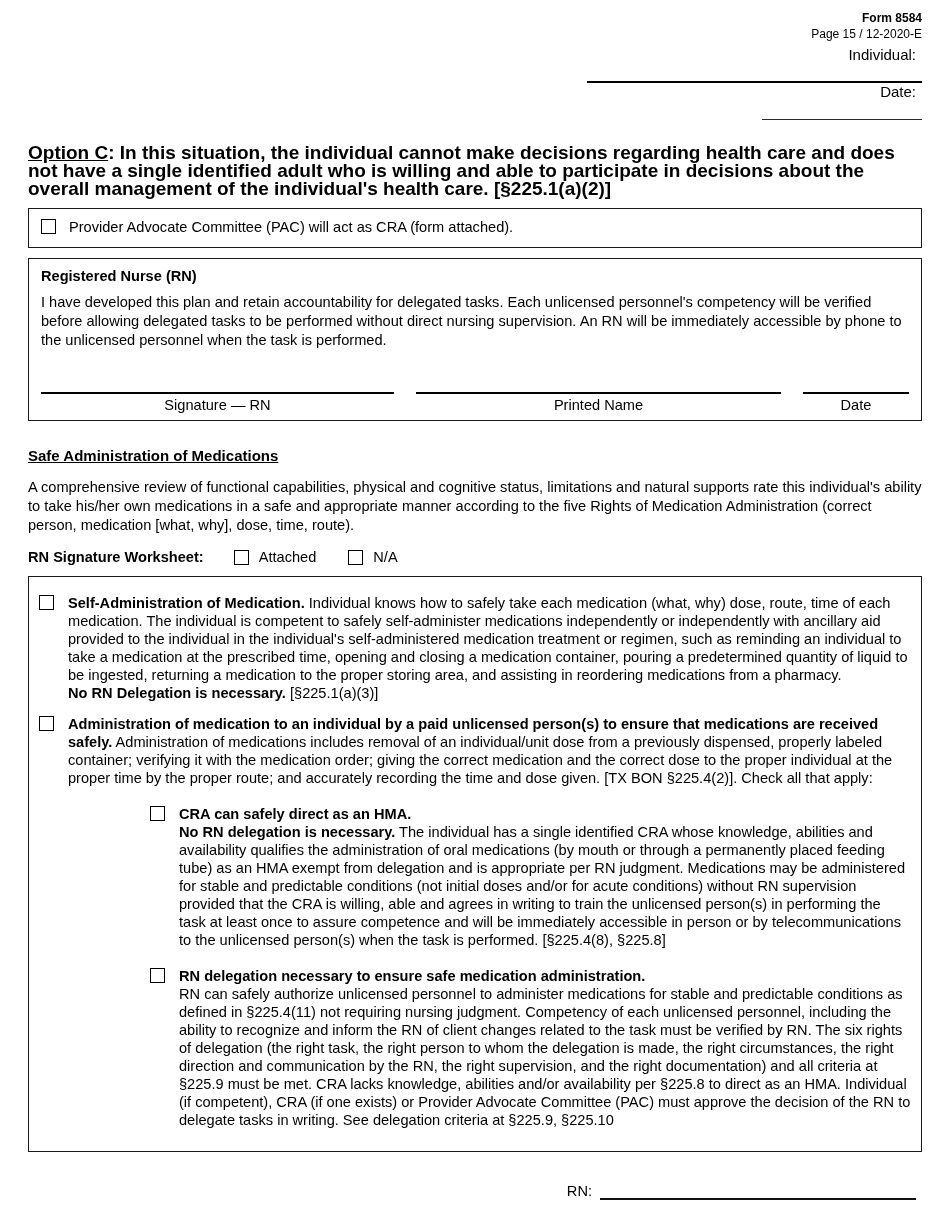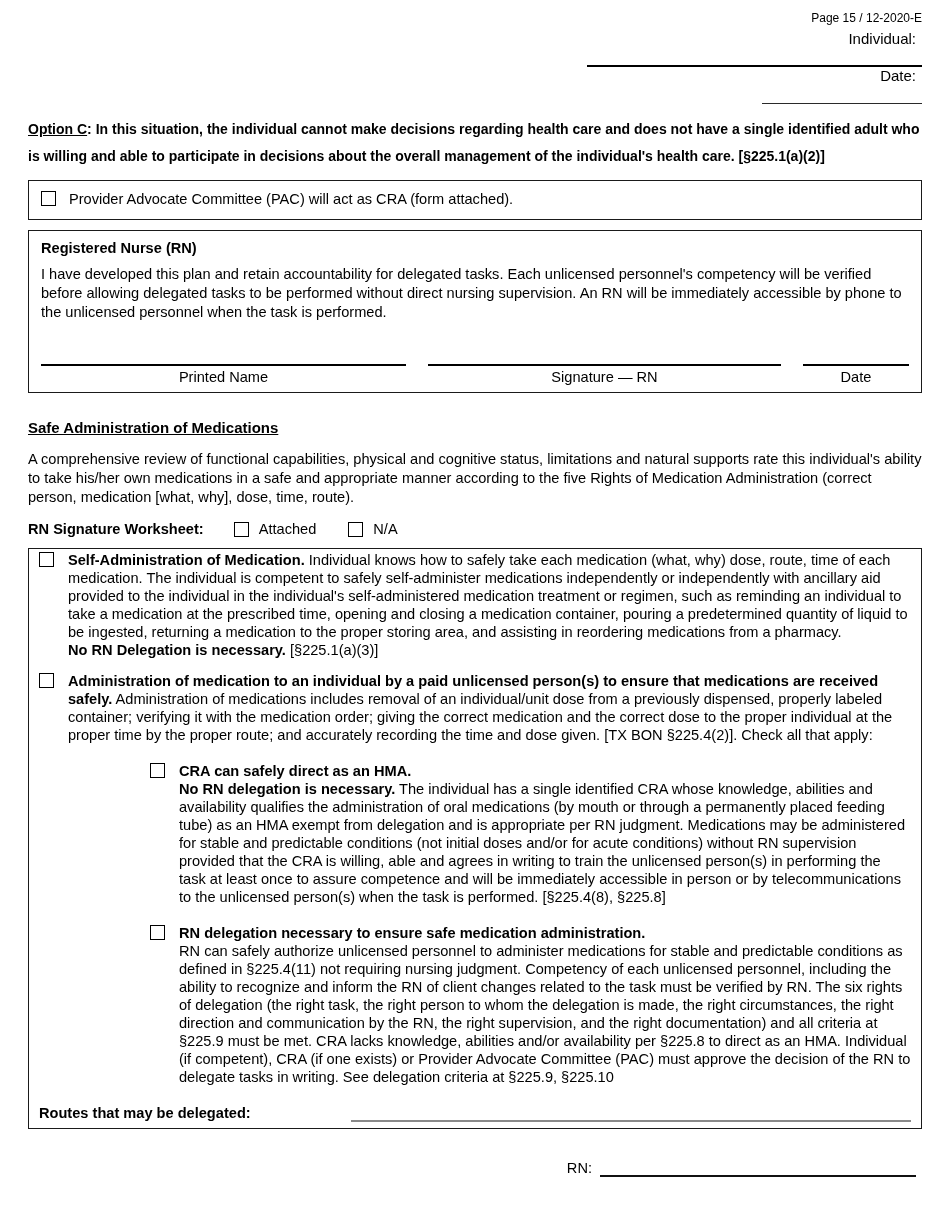--- a/index.html
+++ b/index.html
@@ -20,21 +20,21 @@
 
   
   .id-row { display: flex; align-items: flex-end; margin-top: 4px; font-size: 15px; flex-direction: column; }
   .id-row .lbl { white-space: nowrap; padding-right: 6px; }
   .fill-line { border-bottom: 2px solid #000; height: 19px; }
   .line-individual { width: 335px; }
   .line-date { width: 160px; border-bottom-width: 1.5px; border-bottom-color: #2a2a2a; }
   .id-gap { width: 64px; }
 
   
-  .option-c { margin-top: 12px; font-weight: bold; font-size: 14px; line-height: 27px; }
+  .option-c { margin-top: 24px; font-weight: bold; font-size: 19px; line-height: 18px; }
   .option-c .u { text-decoration: underline; }
 
   
   .box { border: 1.5px solid #1a1a1a; margin-top: 10px; }
   .pac-box { padding: 9px 12px 11px 12px; display: flex; align-items: flex-start; gap: 13px; }
 
   .checkbox {
     display: inline-block; flex: 0 0 auto;
     width: 15px; height: 15px;
     border: 1.6px solid #000; background: #fff;
@@ -54,41 +54,42 @@
 
   
   .section-title { font-weight: bold; margin-top: 26px; font-size: 15px; text-decoration: underline; }
   .intro { margin-top: 13px; line-height: 19px; }
   .worksheet-row { display: flex; align-items: center; margin-top: 13px; }
   .worksheet-row .lbl { font-weight: bold; margin-right: 30px; }
   .worksheet-row .opt { display: flex; align-items: center; margin-right: 32px; }
   .worksheet-row .opt .checkbox { margin: 0 10px 0 0; }
 
   
-  .main-box { padding: 2px 10px 4px 10px; }
+  .main-box { padding: 17px 10px 4px 10px; }
   .check-item { display: flex; gap: 14px; margin-bottom: 13px; }
   .check-item .txt { flex: 1 1 auto; }
   .check-item.nested { margin-left: 111px; margin-top: 18px; margin-bottom: 18px; justify-content: flex-end; }
   .b { font-weight: bold; }
   .note-line { margin-top: 0; }
   .routes-row { display: flex; align-items: flex-end; margin: 16px 0 2px 0; }
   .routes-row .lbl { font-weight: bold; white-space: nowrap; padding-right: 10px; }
   .routes-row .routes-line { flex: 1 1 auto; border-bottom: 2px solid #8a8a8a; height: 16px; margin-left: 90px; }
 
   
   .footer-rn { display: flex; justify-content: flex-end; align-items: flex-end; margin-top: 30px; padding-right: 6px; }
   .footer-rn .lbl { padding-right: 8px; }
   .footer-rn .rn-line { width: 316px; border-bottom: 2px solid #111; height: 18px; }
 </style>
 </head>
 <body>
 
 <div class="page">
 
   <div class="doc-header">
+    <div class="form-no">Form 8584</div>
     <div>Page 15 / 12-2020-E</div>
   </div>
 
   <div class="id-row">
     <span class="lbl">Individual:</span>
     <span class="fill-line line-individual"></span>
     <span class="id-gap"></span>
     <span class="lbl">Date:</span>
     <span class="fill-line line-date"></span>
   </div>
@@ -99,27 +100,27 @@
 
   <div class="box pac-box">
     <span class="checkbox"></span>
     <span>Provider Advocate Committee (PAC) will act as CRA (form attached).</span>
   </div>
 
   <div class="box rn-box">
     <div class="box-title">Registered Nurse (RN)</div>
     <p class="stmt">I have developed this plan and retain accountability for delegated tasks. Each unlicensed personnel's competency will be verified before allowing delegated tasks to be performed without direct nursing supervision. An RN will be immediately accessible by phone to the unlicensed personnel when the task is performed.</p>
     <div class="sig-row">
+      <div class="sig-field sig-signature">
+        <div class="sig-line"></div>
+        <div class="sig-label">Signature — RN</div>
+      </div>
       <div class="sig-field sig-printed">
         <div class="sig-line"></div>
         <div class="sig-label">Printed Name</div>
-      </div>
-      <div class="sig-field sig-signature">
-        <div class="sig-line"></div>
-        <div class="sig-label">Signature — RN</div>
       </div>
       <div class="sig-field sig-date">
         <div class="sig-line"></div>
         <div class="sig-label">Date</div>
       </div>
     </div>
   </div>
 
   <div class="section-title">Safe Administration of Medications</div>
 
@@ -169,24 +170,20 @@
     </div>
 
     <div class="check-item nested">
       <span class="checkbox"></span>
       <div class="txt">
         <div class="b">RN delegation necessary to ensure safe medication administration.</div>
         <span>RN can safely authorize unlicensed personnel to administer medications for stable and predictable conditions as defined in §225.4(11) not requiring nursing judgment. Competency of each unlicensed personnel, including the ability to recognize and inform the RN of client changes related to the task must be verified by RN. The six rights of delegation (the right task, the right person to whom the delegation is made, the right circumstances, the right direction and communication by the RN, the right supervision, and the right documentation) and all criteria at §225.9 must be met. CRA lacks knowledge, abilities and/or availability per §225.8 to direct as an HMA. Individual (if competent), CRA (if one exists) or Provider Advocate Committee (PAC) must approve the decision of the RN to delegate tasks in writing. See delegation criteria at §225.9, §225.10</span>
       </div>
     </div>
 
-    <div class="routes-row">
-      <span class="lbl">Routes that may be delegated:</span>
-      <span class="routes-line"></span>
-    </div>
 
   </div>
 
   <div class="footer-rn">
     <span class="lbl">RN:</span>
     <span class="rn-line"></span>
   </div>
 
 </div>
 

